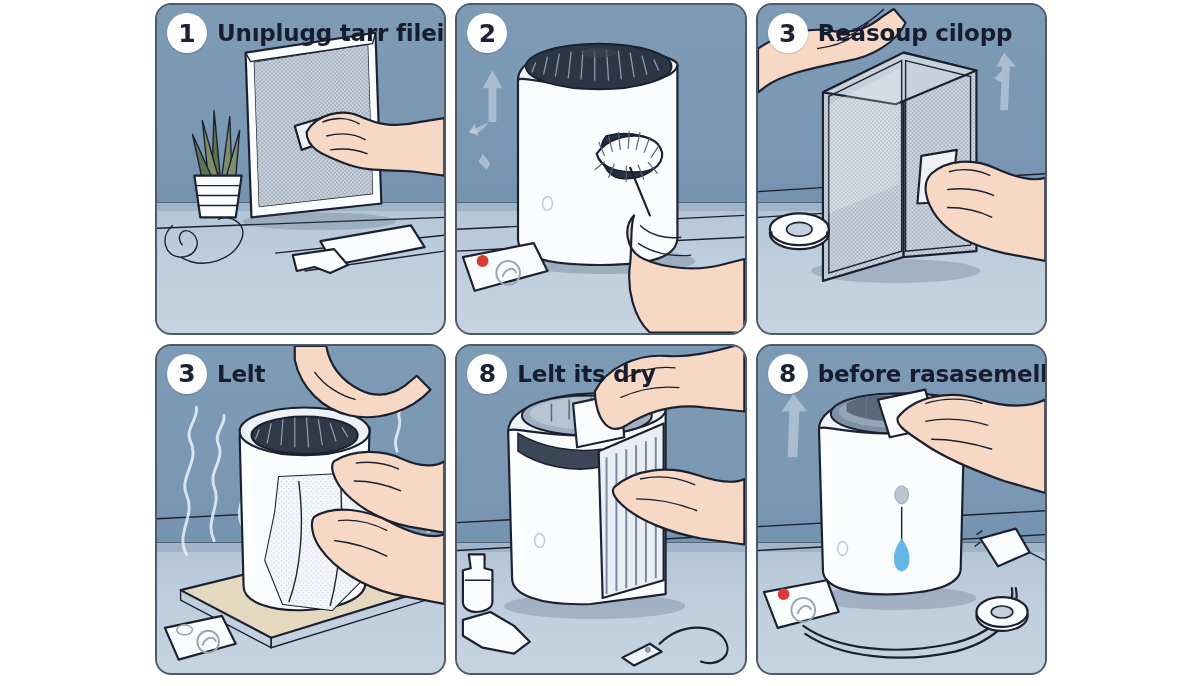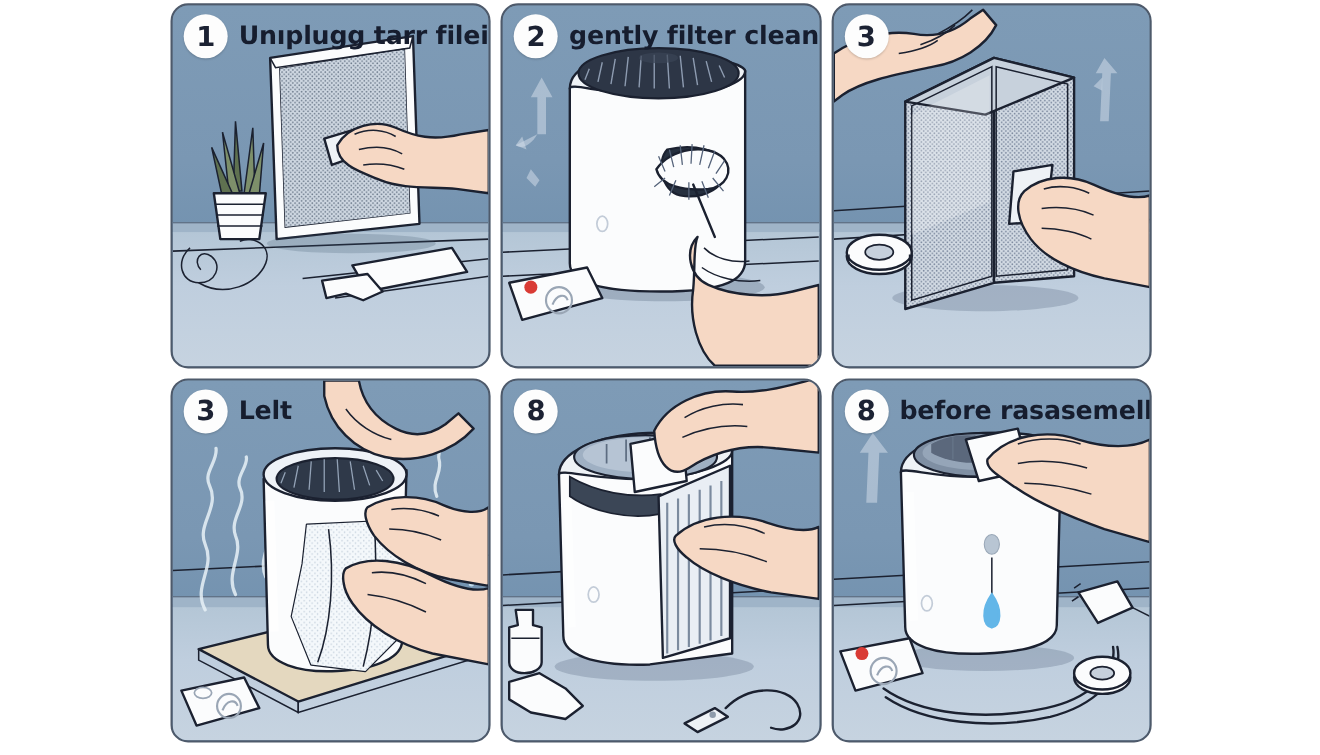--- a/index.html
+++ b/index.html
@@ -239,21 +239,20 @@
         <g>
           <path class="white ol" d="M6 254 L78 240 L92 268 L18 288 Z" fill="#f8fafc"></path>
           <circle cx="26" cy="258" r="6" class="redbtn"></circle>
           <circle cx="52" cy="270" r="12" fill="none" stroke="#9aa6b5" stroke-width="2"></circle>
           <path d="M46 274 C50 264 58 264 60 270" fill="none" stroke="#9aa6b5" stroke-width="2"></path>
         </g>
       </svg>
 
       <div class="caption">
         <div class="badge">2</div>
-        <div class="cap-text">gently filter clean</div>
       </div>
     </div>
 
     <div class="panel">
       <div class="wall"></div>
       <div class="baseboard"></div>
       <div class="floor"></div>
 
       <svg class="svgscene" viewBox="0 0 292 330" preserveAspectRatio="none">
         <defs>
@@ -306,20 +305,21 @@
         <g>
           <ellipse cx="42" cy="230" rx="30" ry="16" class="white ol" fill="#f7fafc"></ellipse>
           <ellipse cx="42" cy="226" rx="30" ry="16" class="white ol" fill="#fbfcfd"></ellipse>
           <ellipse cx="42" cy="226" rx="13" ry="7" fill="#c6d0dc" stroke="#1b2130" stroke-width="1.6"></ellipse>
           <path class="ol-thin" d="M14 228 L14 234 M70 228 L70 234" stroke="#1b2130"></path>
         </g>
       </svg>
 
       <div class="caption">
         <div class="badge">3</div>
+        <div class="cap-text">Reasoup cilopp</div>
       </div>
     </div>
 
     <div class="panel">
       <div class="wall"></div>
       <div class="baseboard"></div>
       <div class="floor"></div>
 
       <svg class="svgscene" viewBox="0 0 292 330" preserveAspectRatio="none">
         <path class="ol-thin" d="M0 174 L292 160" stroke="rgba(255,255,255,0.30)"></path>
@@ -453,20 +453,21 @@
 
         <g>
           <path class="ol" d="M206 300 C228 278 262 280 272 296 C282 312 264 324 248 318" fill="none" stroke="#4b5668" stroke-width="3"></path>
           <path class="offwhite ol" d="M168 314 L196 300 L208 308 L180 322 Z" fill="#eef2f7"></path>
           <circle cx="194" cy="306" r="3" fill="#8e9bab"></circle>
         </g>
       </svg>
 
       <div class="caption">
         <div class="badge">8</div>
+        <div class="cap-text">Lelt its dry</div>
       </div>
     </div>
 
     <div class="panel">
       <div class="wall"></div>
       <div class="baseboard"></div>
       <div class="floor"></div>
 
       <svg class="svgscene" viewBox="0 0 292 330" preserveAspectRatio="none">
         <path class="ol-thin" d="M0 182 L292 166" stroke="rgba(255,255,255,0.30)"></path>

